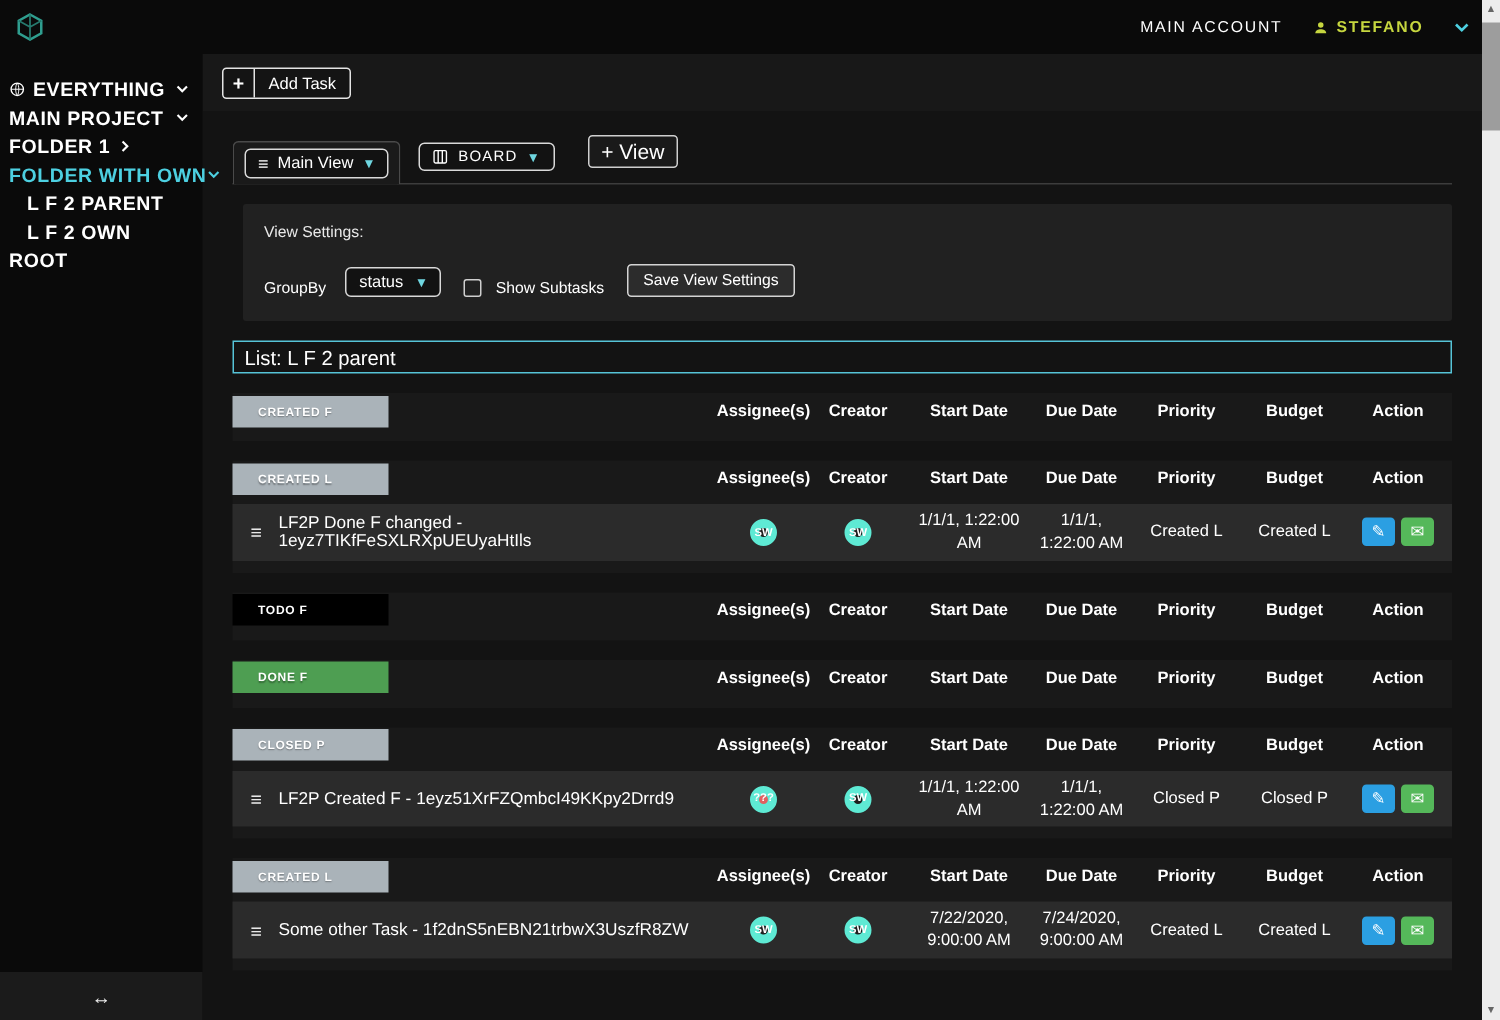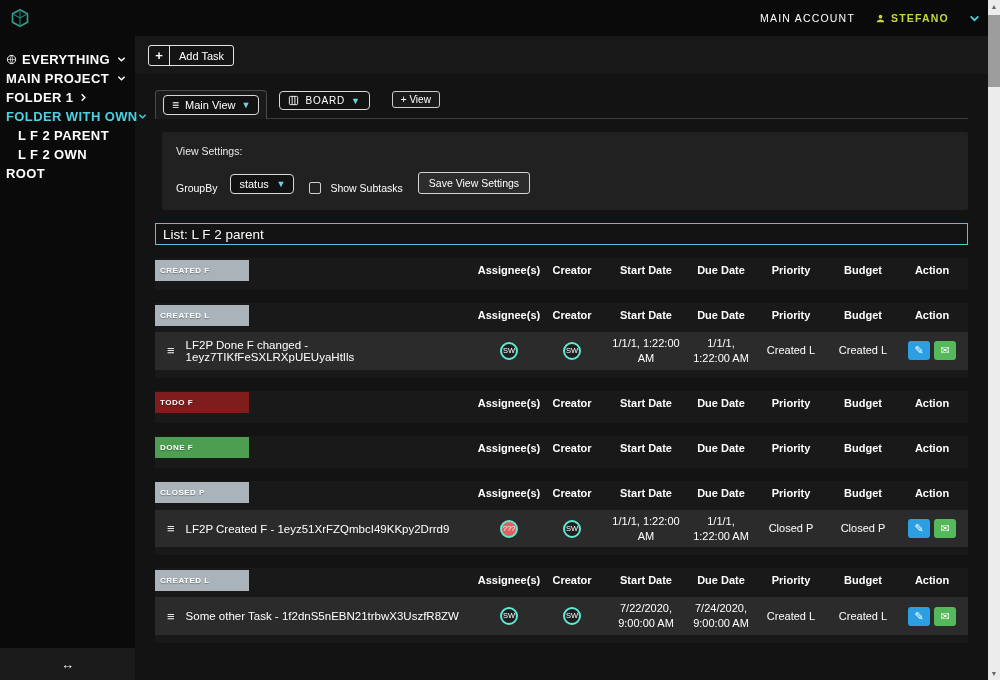--- a/index.html
+++ b/index.html
@@ -31,43 +31,43 @@
   .add-task{display:inline-flex;align-items:center;background:#141414;border:1px solid #e4e4e4;border-radius:3px;color:#fff;cursor:pointer;height:21px;font-family:inherit;}
   .add-task .plus{width:21px;height:100%;display:flex;align-items:center;justify-content:center;border-right:1px solid #e4e4e4;font-size:13px;font-weight:bold;}
   .add-task .atl{padding:0 9px;font-size:11px;}
 
   .tabbar{display:flex;align-items:flex-end;margin:16px 20px 0 20px;border-bottom:1px solid #3c3c3c;}
   .tab{padding:4px 7px;border:1px solid #4a4a4a;border-bottom:none;border-radius:4px 4px 0 0;background:#1a1a1a;margin-bottom:-1px;}
   .selectbox{display:inline-flex;align-items:center;gap:6px;border:1px solid #d9d9d9;border-radius:4px;background:#121212;padding:3px 8px;font-size:11px;cursor:pointer;white-space:nowrap;}
   .selectbox .arrow{color:#6fd6e0;font-size:9px;}
   .hamb{font-size:12px;line-height:1;}
   .board-select{margin:0 0 8px 12px;letter-spacing:.8px;font-size:10px;}
-  .add-view{margin:0 0 10px 22px;background:#1a1a1a;border:1px solid #cfcfcf;border-radius:3px;color:#fff;font-size:10px;padding:2px 8px;cursor:pointer;font-family:inherit;}
+  .add-view{margin:0 0 10px 22px;background:#1a1a1a;border:1px solid #cfcfcf;border-radius:3px;color:#fff;font-size:14px;padding:2px 8px;cursor:pointer;font-family:inherit;}
 
   .view-settings{margin:13px 20px 0 27px;background:#212121;border-radius:2px;padding:13px 14px 16px 14px;width:806px;}
   .vs-title{font-size:10.5px;color:#e9e9e9;}
   .vs-row{display:flex;align-items:flex-end;margin-top:15px;gap:9px;font-size:10.5px;}
   .vs-select{margin-left:4px;min-width:64px;justify-content:space-between;}
   .checkbox{width:12px;height:12px;border:1px solid #cfcfcf;border-radius:2px;background:transparent;display:inline-block;margin-left:6px;cursor:pointer;}
   .save-btn{margin-left:6px;background:#2c2c2c;border:1px solid #d4d4d4;border-radius:3px;color:#fff;font-size:10.5px;padding:4px 10px;cursor:pointer;font-family:inherit;}
 
   
   .lists{margin:0 20px;width:813px;}
   .list-title{margin-top:13px;border:1px solid #56c4d8;height:22px;display:flex;align-items:center;padding-left:7px;font-size:13.5px;}
   .group{margin-top:13px;background:#191919;padding-bottom:8px;}
   .grid{display:grid;grid-template-columns:1fr 66px 60px 88px 62px 78px 66px 72px;align-items:center;}
   .ghead{height:24px;}
-  .gtag{width:94px;height:21px;display:flex;align-items:center;padding-left:5px;font-size:8px;font-weight:bold;letter-spacing:.5px;color:#fff;text-shadow:0 1px 1px rgba(0,0,0,.35);cursor:pointer;}
+  .gtag{width:104px;height:21px;display:flex;align-items:center;padding-left:17px;font-size:8px;font-weight:bold;letter-spacing:.5px;color:#fff;text-shadow:0 1px 1px rgba(0,0,0,.35);cursor:pointer;}
   .hcell{font-size:11px;font-weight:bold;text-align:center;}
   .trow{background:#2b2b2b;min-height:37px;margin-top:5px;cursor:pointer;}
   .title-cell{display:flex;align-items:center;}
   .drag{font-size:13px;margin:0 11px 0 12px;color:#e8e8e8;cursor:grab;}
   .ttl{font-size:11.5px;}
   .ccell{text-align:center;font-size:11px;line-height:1.35;padding:4px 2px;}
-  .badge{width:18px;height:18px;border-radius:50%;border:2px solid #5eead4;display:inline-flex;align-items:center;justify-content:center;font-size:7.5px;font-weight:normal;color:#fff;cursor:pointer;}
+  .badge{width:18px;height:18px;border-radius:50%;border:6px solid #5eead4;display:inline-flex;align-items:center;justify-content:center;font-size:7.5px;font-weight:bold;color:#fff;cursor:pointer;}
   .actions{display:flex;justify-content:center;gap:4px;}
   .abtn{width:22px;height:19px;border:none;border-radius:3px;color:#fff;font-size:11px;display:flex;align-items:center;justify-content:center;cursor:pointer;padding:0;}
 
   
   .scrollbar{position:absolute;top:0;right:0;width:12px;height:680px;background:#ececec;z-index:10;display:flex;flex-direction:column;align-items:center;}
   .sb-arrow{font-size:7px;color:#666;height:13px;display:flex;align-items:center;cursor:pointer;}
   .sb-thumb{width:12px;height:72px;background:#9d9d9d;margin-top:2px;cursor:pointer;}
   .sb-down{margin-top:auto;}
 </style>
 </head>
@@ -239,21 +239,21 @@
         <div class="ccell actions">
           <button class="abtn" style="background: rgb(43, 159, 226);">✎</button>
           <button class="abtn" style="background: rgb(85, 184, 90);">✉</button>
         </div>
       </div>
     </div>
 
     <div class="group">
       <div class="grid ghead">
         <div>
-            <div class="gtag" style="background: #7f1d1d;">TODO F</div>
+            <div class="gtag" style="background: #000000;">TODO F</div>
           </div>
         <div class="hcell">Assignee(s)</div>
         <div class="hcell">Creator</div>
         <div class="hcell">Start Date</div>
         <div class="hcell">Due Date</div>
         <div class="hcell">Priority</div>
         <div class="hcell">Budget</div>
         <div class="hcell">Action</div>
       </div>
     </div>

